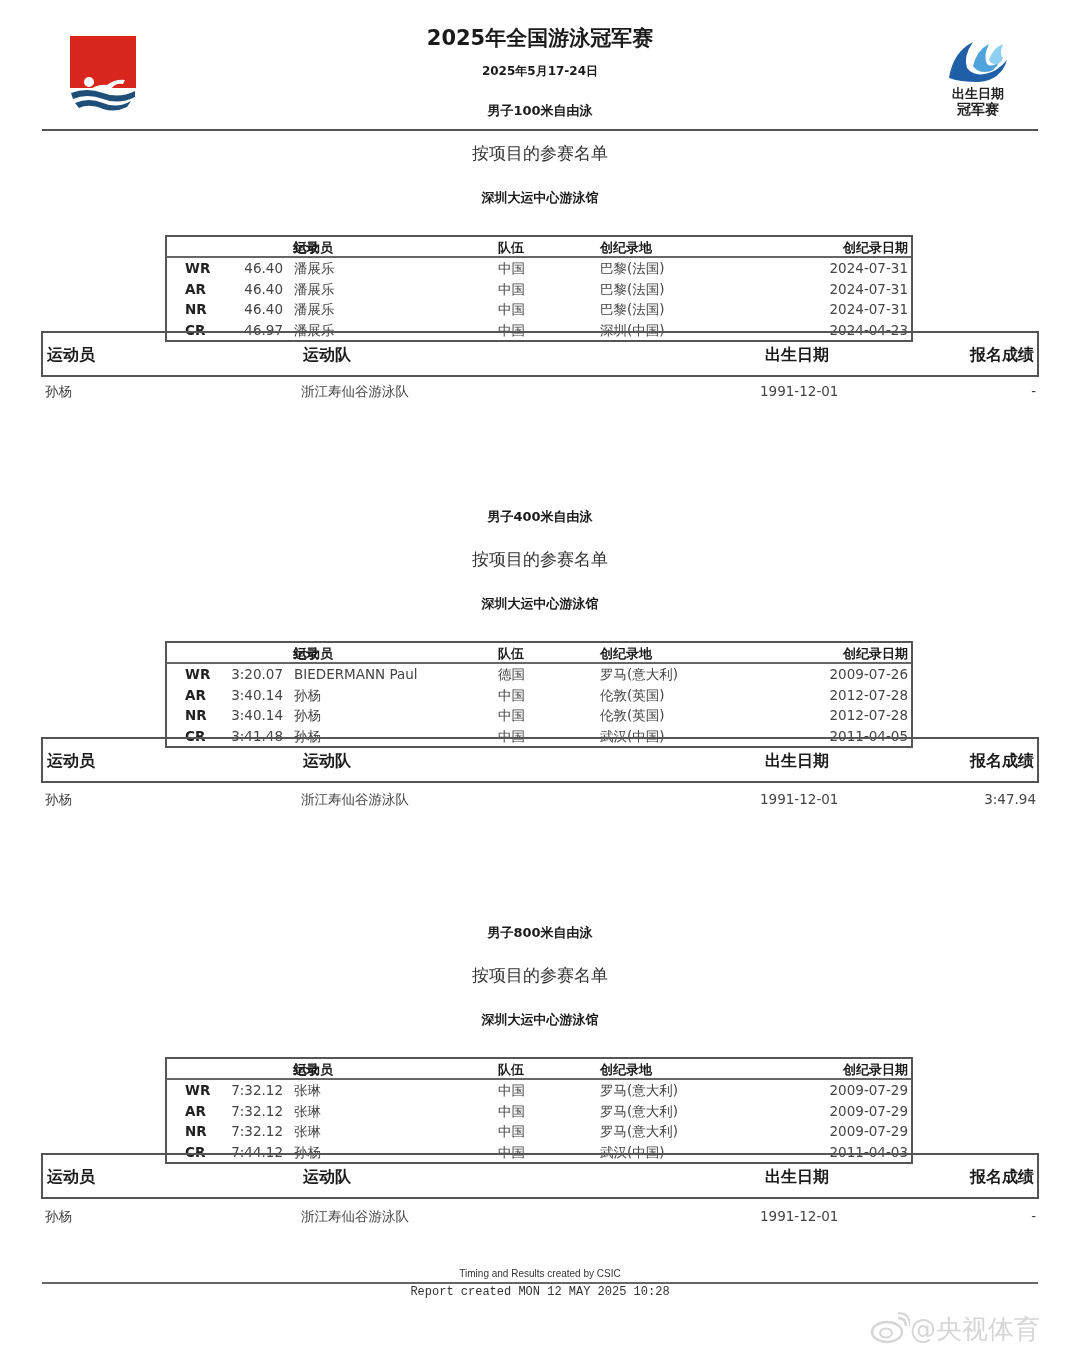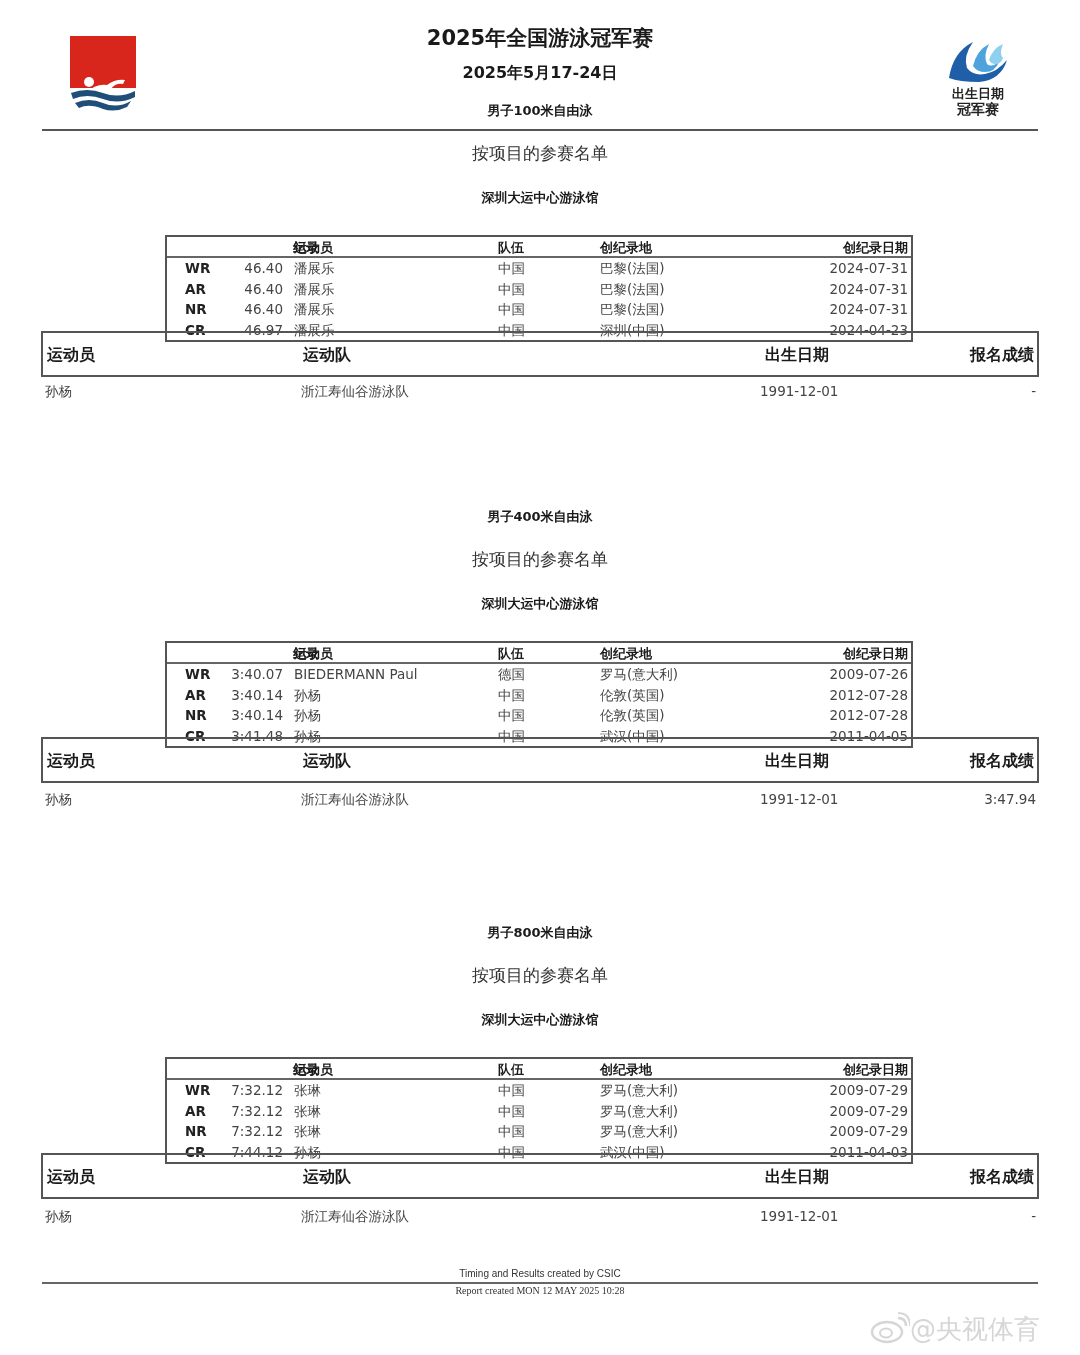--- a/index.html
+++ b/index.html
@@ -1,21 +1,21 @@
 <!DOCTYPE html>
 <html><head>
 <meta charset="utf-8">
 <style>
   html, body { margin: 0; padding: 0; background: #ffffff; }
   body { width: 1080px; height: 1355px; position: relative; overflow: hidden;
          font-family: "DejaVu Sans", "Liberation Sans", sans-serif; color: #1a1a1a; }
   .abs { position: absolute; }
   .center { left: 0; width: 1080px; text-align: center; }
   .title { font-size: 21px; font-weight: bold; }
-  .date { font-size: 16px; font-weight: bold; }
+  .date { font-size: 12px; font-weight: bold; }
   .event { font-size: 13px; font-weight: bold; text-align: center; }
   .subtitle { font-size: 17px; color: #333; }
   .venue { font-size: 13px; font-weight: bold; }
   .hr { position: absolute; left: 42px; width: 996px; height: 2px; background: #555; }
   .rec-table { position: absolute; left: 165px; width: 748px; border: 2px solid #555; box-sizing: border-box; margin-top: 16px; }
   .rec-head { height: 19px; border-bottom: 2px solid #666; position: relative; font-size: 13px; font-weight: bold; }
   .rec-row { height: 20.5px; position: relative; font-size: 13.5px; color: #444; }
   .rec-head span, .rec-row span { position: absolute; top: 2px; white-space: nowrap; }
   .c-code { left: 18px; font-weight: bold; color: #222; }
   .c-time { right: 628px; text-align: right; }
@@ -27,21 +27,21 @@
               box-sizing: border-box; font-size: 16px; font-weight: bold; }
   .ent-head span, .ent-row span { position: absolute; white-space: nowrap; }
   .ent-head span { top: 12px; }
   .ent-row { position: absolute; left: 41px; width: 998px; height: 22px; font-size: 13.5px; color: #444; }
   .e-ath { left: 4px; }
   .e-team { left: 260px; }
   .e-dob { left: 722px; }
   .e-mark { right: 3px; text-align: right; }
   .e-dob-v { left: 719px; }
   .footer1 { font-size: 10px; color: #333; font-family: "Liberation Sans", sans-serif; }
-  .footer2 { font-size: 10px; color: #333; font-family: Liberation Serif, serif; }
+  .footer2 { font-size: 12px; color: #333; font-family: Liberation Mono, monospace; }
   .footer-hr { position: absolute; left: 42px; width: 996px; height: 2px; background: #666; }
   .watermark { font-size: 26px; color: #d6d6d6; font-family: "DejaVu Sans", sans-serif; }
 </style>
 </head>
 <body>
 
 <div class="abs" style="left:69px;top:35px;width:68px;height:82px;">
   <svg width="68" height="82" viewBox="0 0 68 82">
     <path d="M1 1 H67 V58 Q60 75 34 80 Q8 75 1 58 Z" fill="#ffffff"></path>
     <rect x="1" y="1" width="66" height="52" fill="#d9261c"></rect>
@@ -132,21 +132,21 @@
 <div class="rec-table" style="top:625px;">
   <div class="rec-head">
     <span class="c-time" style="right:592px;">纪录</span>
     <span class="c-ath">运动员</span>
     <span class="c-team">队伍</span>
     <span class="c-loc">创纪录地</span>
     <span class="c-date">创纪录日期</span>
   </div>
   <div class="rec-row">
     <span class="c-code">WR</span>
-    <span class="c-time">3:40.07</span>
+    <span class="c-time">3:20.07</span>
     <span class="c-ath">BIEDERMANN Paul</span>
     <span class="c-team">德国</span>
     <span class="c-loc">罗马(意大利)</span>
     <span class="c-date">2009-07-26</span>
   </div>
   <div class="rec-row">
     <span class="c-code">AR</span>
     <span class="c-time">3:40.14</span>
     <span class="c-ath">孙杨</span>
     <span class="c-team">中国</span>

